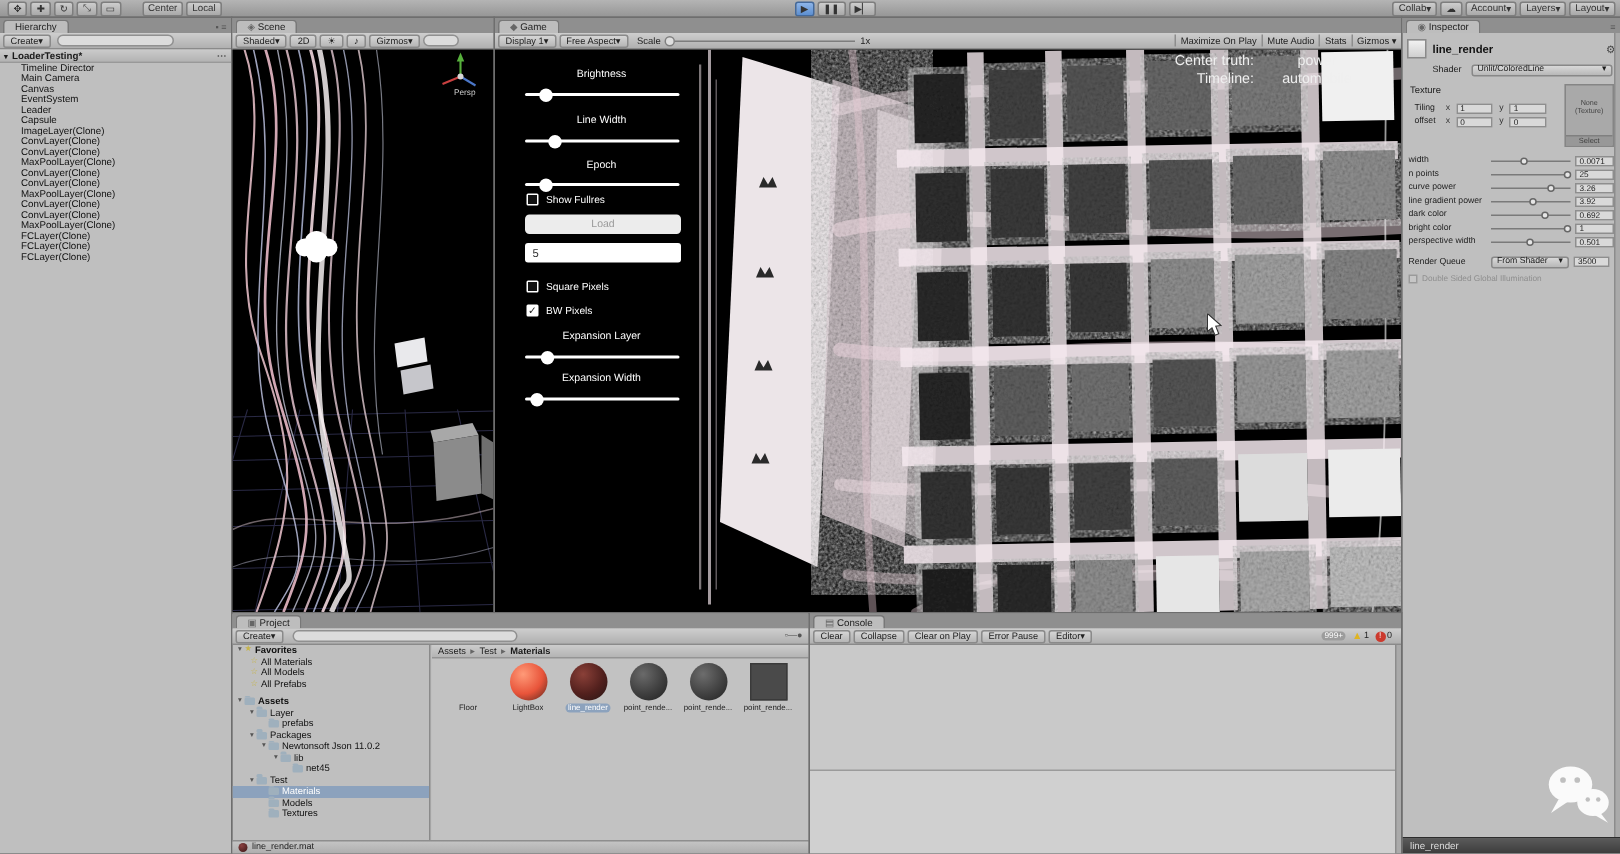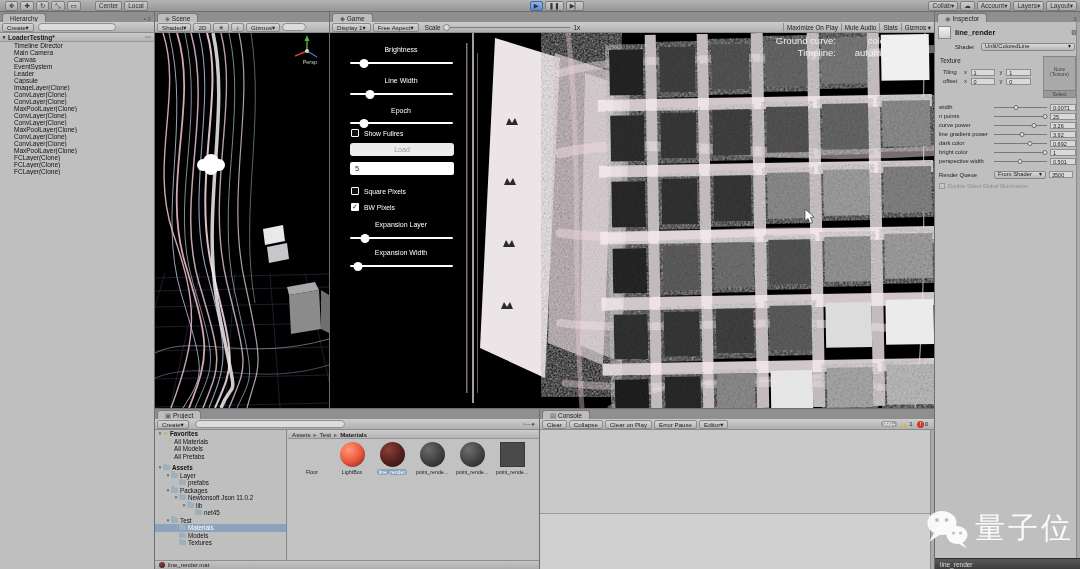--- a/index.html
+++ b/index.html
@@ -442,22 +442,22 @@
         </div>
 
       <div class="g-label" style="top:216px;">Expansion Width</div>
       <div class="g-track" style="top: 232px; --pos: 8%;">
           <span class="g-knob"></span>
         </div>
 
       
       <div class="readout">
         <div class="r-row">
-          <span class="r-lab">Ground curve:</span>
-          <span class="r-val">color</span>
+          <span class="r-lab">Center truth:</span>
+          <span class="r-val">power</span>
         </div>
         <div class="r-row">
           <span class="r-lab">Timeline:</span>
           <span class="r-val">automobile</span>
         </div>
       </div>
 
       
       <svg class="cursor" style="left:474px; top:176px;" width="12" height="16">
         <polygon points="1,0 1,12 4,9.5 6,14.5 8.5,13.5 6.5,8.5 10,8" fill="#fff" stroke="#333" stroke-width="0.7"></polygon>
@@ -729,16 +729,15 @@
     <svg width="44" height="40" viewBox="0 0 44 40">
       <ellipse cx="17" cy="14" rx="14.5" ry="12" fill="#fff"></ellipse>
       <polygon points="9,24 4,33 16,25" fill="#fff"></polygon>
       <circle cx="12" cy="11" r="1.9" fill="#bfbfbf"></circle>
       <circle cx="21.5" cy="11" r="1.9" fill="#bfbfbf"></circle>
       <ellipse cx="32" cy="26" rx="10.5" ry="9" fill="#fff"></ellipse>
       <polygon points="37,33 42,39.5 32.5,34" fill="#fff"></polygon>
       <circle cx="28.5" cy="24" r="1.5" fill="#bfbfbf"></circle>
       <circle cx="35.5" cy="24" r="1.5" fill="#bfbfbf"></circle>
     </svg>
-    <span class="wm-text">量子位</span>
   </div>
 
 </div>
 
 </body></html>

